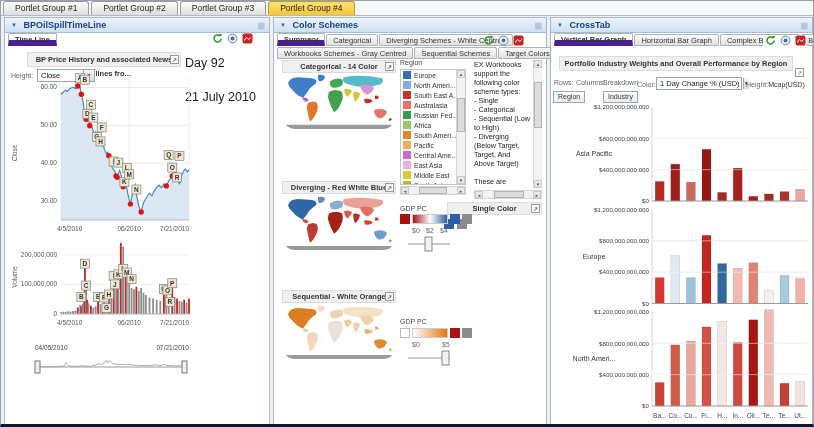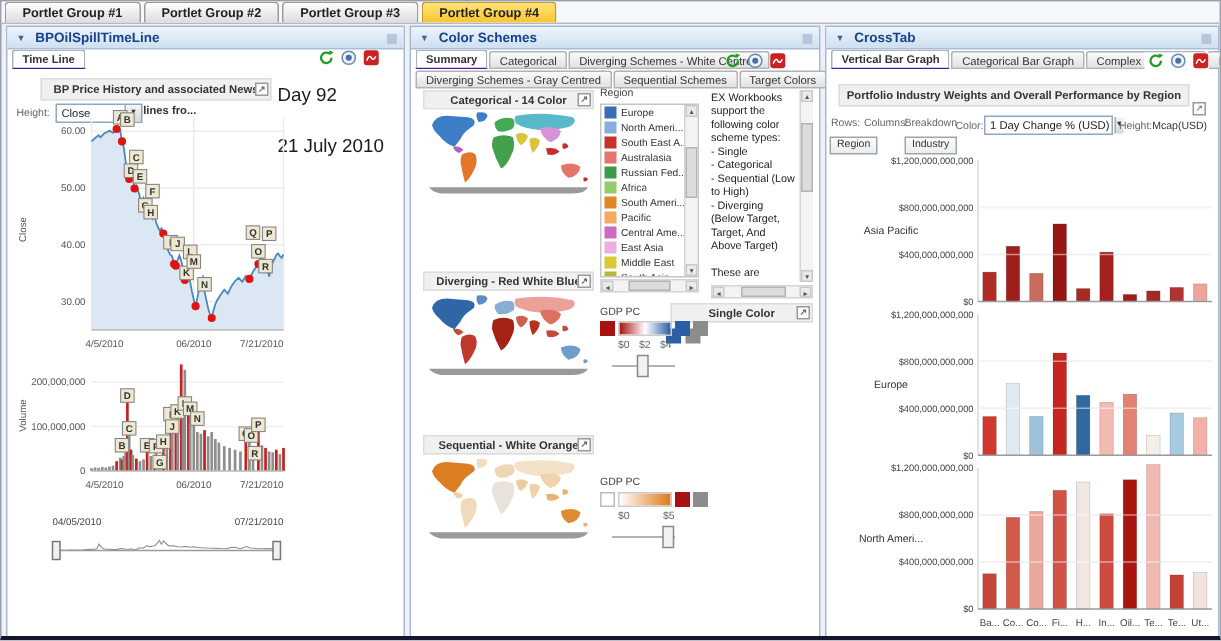--- a/index.html
+++ b/index.html
@@ -3,39 +3,39 @@
 <meta charset="utf-8">
 <style>
   html,body{margin:0;padding:0;background:#fff;}
   *{box-sizing:border-box;}
   .screen{position:relative;width:814px;height:427px;background:#edf1f7;
     border:1px solid #98a0ac;border-bottom:3px solid #15152e;overflow:hidden;
     font-family:"Liberation Sans",sans-serif;color:#222;}
   
   .tabbar{position:absolute;top:0;left:0;right:0;height:15px;background:#f7f8fa;
     border-bottom:1px solid #b4bac4;display:flex;gap:2px;padding-left:2px;}
-  .ptab{height:14px;line-height:13px;padding:0 11px;font-size:8.5px;font-weight:bold;color:#222;
+  .ptab{height:14px;line-height:13px;padding:0 11px;font-size:8.5px;font-weight:normal;color:#222;
     background:linear-gradient(#fefefe,#dddddd);border:1px solid #9a9a9a;border-bottom:none;
     border-radius:3px 3px 0 0;cursor:pointer;}
   .ptab.active{background:linear-gradient(#ffe27d,#fbc62e);border-color:#bf9a2e;}
   
   .panel{position:absolute;top:16px;height:408px;background:#fff;border:1px solid #a9b9cd;}
   #panel-timeline{left:3px;width:266px;}
   #panel-colors{left:272px;width:274px;}
   #panel-crosstab{left:549px;width:263px;}
   .panel-header{position:relative;height:15px;background:linear-gradient(#ecf3fb,#cfe0f1);
     border-bottom:1px solid #abbdd6;color:#15428b;font-size:9px;font-weight:bold;
     line-height:15px;padding-left:6px;}
   .panel-header .arrow{color:#3f6496;font-size:6px;margin-right:4px;vertical-align:1px;}
   .pmenu{position:absolute;right:4px;top:3px;font-size:8px;color:#8fa5c2;opacity:.55;line-height:9px;}
   .subtabs{display:flex;gap:1px;padding-left:3px;height:13px;}
   .stab{font-size:7.5px;color:#333;background:linear-gradient(#fbfbfb,#e1e1e1);
     border:1px solid #b2b2b2;border-bottom:1px solid #b2b2b2;border-radius:2px 2px 0 0;
     padding:0 6px;line-height:11px;height:12px;margin-top:1px;white-space:nowrap;cursor:pointer;}
-  .stab.active{background:#fff;font-weight:bold;height:13px;margin-top:0;border-bottom:1px solid #4c1d95;}
+  .stab.active{background:#fff;font-weight:bold;height:13px;margin-top:0;border-bottom:6px solid #4c1d95;}
   .icon-row{position:absolute;display:flex;gap:4px;align-items:center;}
   .mini-title{position:absolute;background:#f0f0f0;border:1px solid #dcdcdc;
     font-size:7.5px;font-weight:bold;color:#333;text-align:center;line-height:12px;}
   .pop{position:absolute;width:9px;height:9px;border:1px solid #9a9a9a;background:#fafafa;
     font-size:6px;line-height:8px;text-align:center;color:#666;}
   .combo{position:absolute;display:flex;border:1px solid #8fa6c4;background:#fff;height:13px;}
   .combo .cval{font-size:7.5px;line-height:11px;padding:0 3px;white-space:nowrap;color:#222;}
   .combo .cbtn{width:11px;background:linear-gradient(#f5f5f5,#d8d8d8);border-left:1px solid #aaa;
     font-size:5px;color:#333;text-align:center;line-height:11px;}
   .tinylabel{position:absolute;font-size:7px;color:#666;white-space:nowrap;}
@@ -303,21 +303,21 @@
       <span class="arrow">▼</span>
       <span>Color Schemes</span>
       <span class="pmenu">▦</span>
     </div>
     <div class="subtabs" id="cs-tabs-1">
         <div class="stab active">Summary</div>
         <div class="stab">Categorical</div>
         <div class="stab">Diverging Schemes - White Centred</div>
       </div>
     <div class="subtabs" id="cs-tabs-2">
-        <div class="stab">Diverging Schemes - Gray Centred</div>
+        <div class="stab">Workbooks Schemes - Gray Centred</div>
         <div class="stab">Sequential Schemes</div>
         <div class="stab">Target Colors</div>
       </div>
 
     <div class="icon-row" style="right:22px;top:17px;">
       <svg width="11" height="11" viewBox="0 0 11 11">
         <path d="M9 5.5a3.5 3.5 0 1 1-1.2-2.6" fill="none" stroke="#1e9e1e" stroke-width="1.5"></path>
         <polygon points="7.2,0.6 10.4,1.6 8,3.8" fill="#1e9e1e"></polygon>
       </svg>
       <svg width="11" height="11" viewBox="0 0 11 11">
@@ -507,21 +507,21 @@
   </div>
 
   <div class="panel" id="panel-crosstab">
     <div class="panel-header">
       <span class="arrow">▼</span>
       <span>CrossTab</span>
       <span class="pmenu">▦</span>
     </div>
     <div class="subtabs" id="ct-tabs-1">
         <div class="stab active">Vertical Bar Graph</div>
-        <div class="stab">Categorical Bar Graph</div>
+        <div class="stab">Horizontal Bar Graph</div>
         <div class="stab">Complex Bar Graph</div>
         <div class="stab">Bullet</div>
       </div>
 
     <div class="icon-row" style="right:6px;top:17px;background:#fff;padding-left:2px;">
       <svg width="11" height="11" viewBox="0 0 11 11">
         <path d="M9 5.5a3.5 3.5 0 1 1-1.2-2.6" fill="none" stroke="#1e9e1e" stroke-width="1.5"></path>
         <polygon points="7.2,0.6 10.4,1.6 8,3.8" fill="#1e9e1e"></polygon>
       </svg>
       <svg width="11" height="11" viewBox="0 0 11 11">

